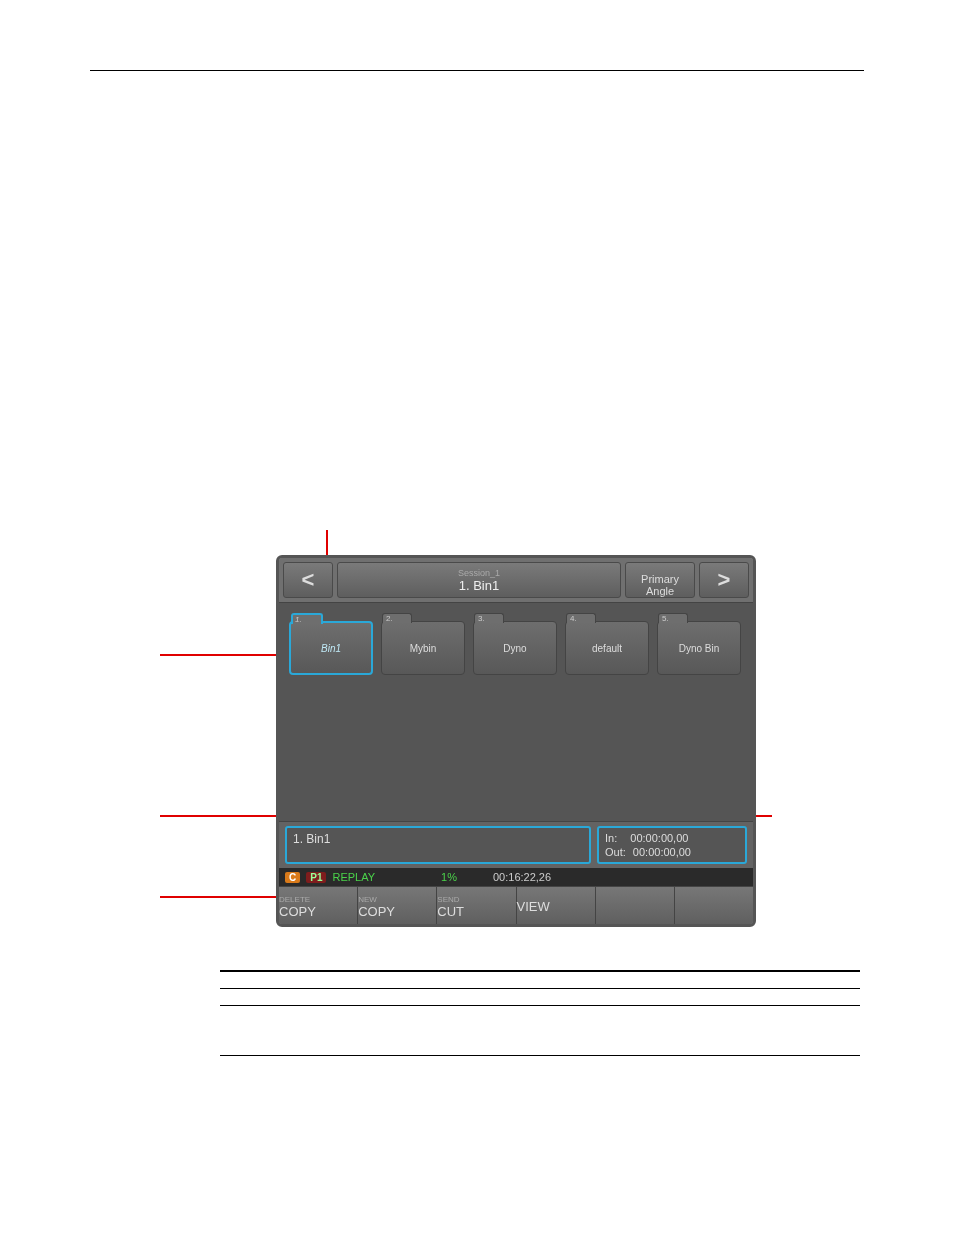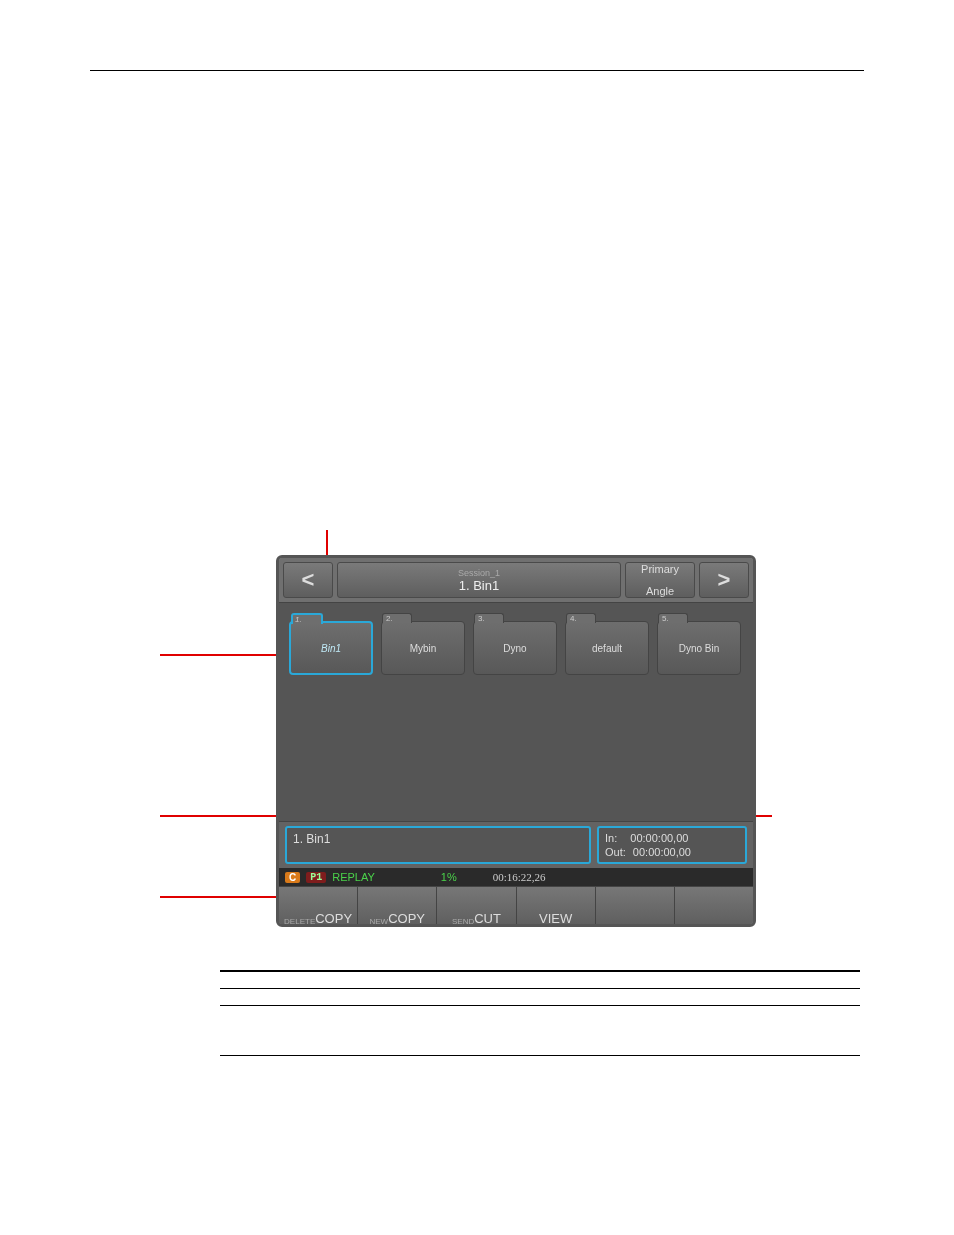--- a/index.html
+++ b/index.html
@@ -75,21 +75,21 @@
   .title-session { font-size: 9px; color: #aaa; }
   .title-bin { font-size: 13px; color: #eee; }
   .angle-box {
     width: 70px;
     background: linear-gradient(180deg,#7a7a7a,#5e5e5e);
     border: 1px solid #4a4a4a;
     border-radius: 3px;
     display: flex;
     flex-direction: column;
     align-items: center;
-    justify-content: space-between;
+    justify-content: flex-end;
     color: #ddd;
     font-size: 11px;
     line-height: 1.1;
   }
   
   .bin-area {
     padding: 8px 10px;
     height: 220px;
     background: #555;
     border-top: 1px solid #444;
@@ -192,38 +192,38 @@
     font-weight: bold;
     font-size: 10px;
   }
   .badge-p1 {
     background: #7f1d1d;
     color: #9f9;
     padding: 0 4px;
     border-radius: 2px;
     font-weight: bold;
     font-size: 10px;
-    font-family: Liberation Mono, monospace;
   }
   .replay { color: #4ad24a; font-weight: normal; }
   .pct { color: #4ad24a; margin-left: 60px; }
-  .tc { color: #ccc; margin-left: 30px; font-family: Liberation Serif, serif; }
+  .tc { color: #ccc; margin-left: 30px; }
   
   .btn-row {
     display: flex;
     height: 40px;
     background: #707070;
     border-top: 1px solid #444;
   }
   .btn-cell {
     flex: 1;
     border-right: 1px solid #444;
     background: linear-gradient(180deg,#777,#5e5e5e);
     display: flex;
-    align-items: flex-end;
+    flex-direction: column;
+    align-items: flex-start;
     justify-content: center;
     color: #ddd;
     cursor: pointer;
   }
   .btn-cell:last-child { border-right: none; }
   .btn-shift { font-size: 8px; color: #aaa; }
   .btn-main { font-size: 13px; }
   
   .callout {
     position: absolute;

